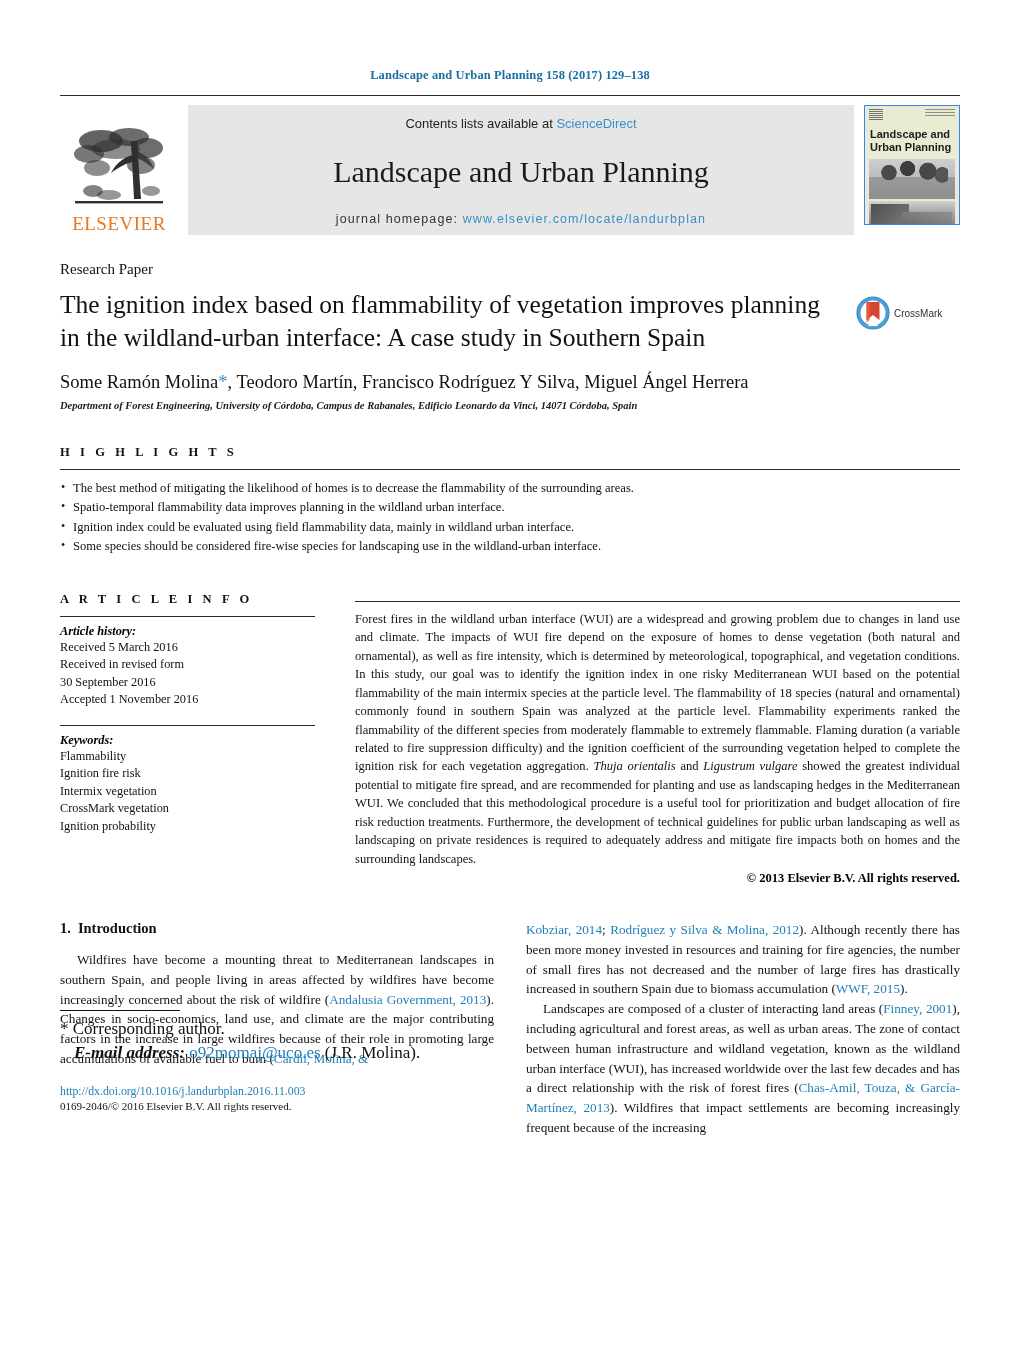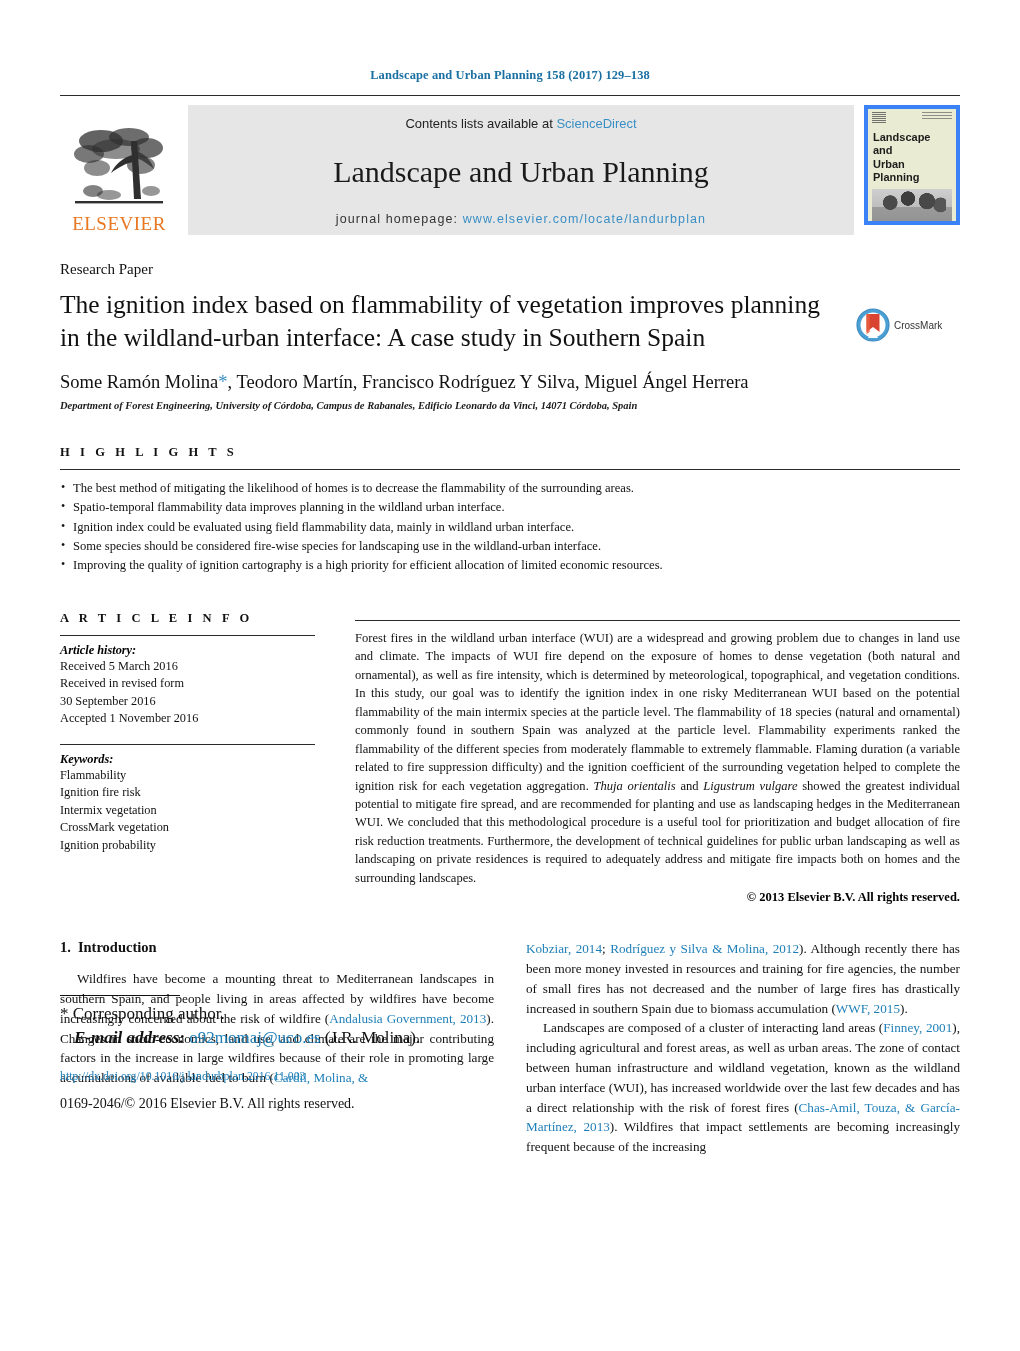--- a/index.html
+++ b/index.html
@@ -89,21 +89,21 @@
     font-family: "Liberation Sans", sans-serif;
     font-size: 12.5px;
     color: #333;
     letter-spacing: 1.1px;
   }
   .homepage-line .url { color: #3a8fc4; }
   .cover-thumb {
     width: 96px;
     flex: 0 0 96px;
     height: 120px;
-    border: 4px solid #3b82f6;
+    border: 1px solid #3b82f6;
     background: #e9ecd2;
     position: relative;
     overflow: hidden;
     box-sizing: border-box;
   }
   .cover-top {
     height: 18px;
     display: flex;
     justify-content: space-between;
     padding: 3px 4px 0 4px;
@@ -162,21 +162,21 @@
   }
 
   
   .article-type {
     margin-top: 26px;
     font-size: 15px;
     color: #111;
   }
   .title-row {
     display: flex;
-    align-items: center;
+    align-items: flex-start;
     margin-top: 10px;
   }
   .art-title {
     flex: 1 1 auto;
     font-size: 25.5px;
     line-height: 1.3;
     font-weight: 400;
     color: #111;
     margin: 0;
     padding-right: 16px;
@@ -327,23 +327,23 @@
   }
   .fn-line .it { font-style: italic; font-weight: bold; }
   .doi-block { margin-top: 18px; }
   .doi-link {
     font-size: 11.8px;
     color: #1f7fb8;
     text-decoration: none;
     display: block;
   }
   .issn-line {
-    font-size: 14px;
-    color: #111;
-    margin-top: 12px;
+    font-size: 11px;
+    color: #111;
+    margin-top: 1px;
   }
 </style>
 </head>
 <body>
 
 <div class="page">
 
   <div class="runhead">Landscape and Urban Planning 158 (2017) 129–138</div>
 
   <div class="masthead">
@@ -415,21 +415,20 @@
   <div class="affiliation">Department of Forest Engineering, University of Córdoba, Campus de Rabanales, Edificio Leonardo da Vinci, 14071 Córdoba, Spain</div>
 
   <div class="highlights-block">
     <div class="sec-caps">H I G H L I G H T S</div>
     <div class="highlights-rule"></div>
     <ul class="hl-list">
       <li>The best method of mitigating the likelihood of homes is to decrease the flammability of the surrounding areas.</li>
       <li>Spatio-temporal flammability data improves planning in the wildland urban interface.</li>
       <li>Ignition index could be evaluated using field flammability data, mainly in wildland urban interface.</li>
       <li>Some species should be considered fire-wise species for landscaping use in the wildland-urban interface.</li>
-      <li>Improving the quality of ignition cartography is a high priority for efficient allocation of limited economic resources.</li>
     </ul>
   </div>
 
   <div class="info-abs">
 
     <div class="col-info">
       <div class="sec-caps">A R T I C L E   I N F O</div>
       <div class="info-rule"></div>
       <div class="info-sub">Article history:</div>
       <div class="info-line">Received 5 March 2016</div>

